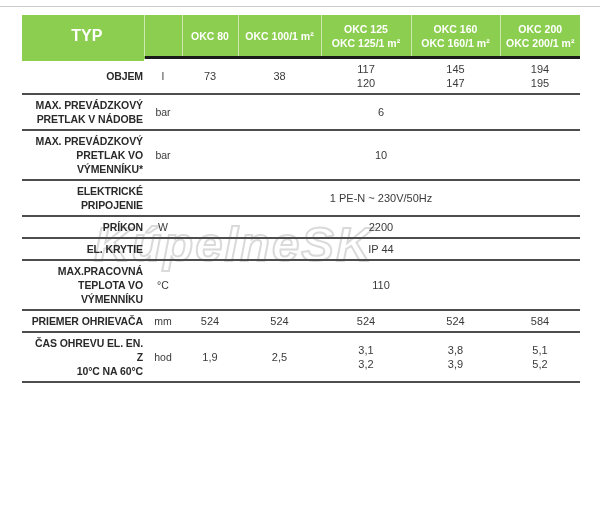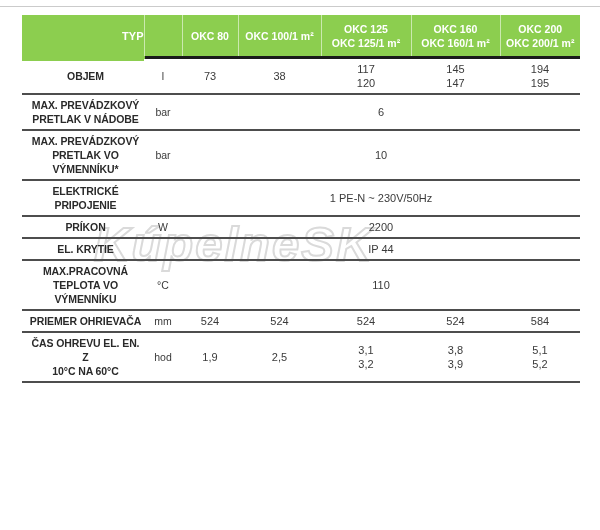--- a/index.html
+++ b/index.html
@@ -48,39 +48,39 @@
     text-align: center;
     vertical-align: middle;
     height: 37px;
     line-height: 14px;
     padding: 2px 0;
     border-bottom: 3px solid #1a1a1a;
     border-left: 1px solid rgba(255,255,255,0.55);
     white-space: pre-line;
   }
   table.spec th.typ {
-    text-align: right;
+    text-align: center;
     padding-left: 8px;
     border-left: none;
     border-bottom-color: #8cce4f;
     box-shadow: 0 3px 0 #8cce4f;
-    font-size: 11px;
+    font-size: 16px;
   }
   table.spec td {
     border-bottom: 2px solid #4d4d4d;
     font-size: 11px;
     color: #3a3a3a;
     text-align: center;
     vertical-align: middle;
     padding: 3px 1px;
     line-height: 14px;
     white-space: pre-line;
   }
   table.spec td.label {
-    text-align: center;
+    text-align: right;
     font-weight: bold;
     color: #2a2a2a;
     padding-left: 6px;
     font-size: 10.5px;
     letter-spacing: -0.1px;
   }
   table.spec td.unit { font-size: 10.5px; }
 </style>
 </head>
 <body>

